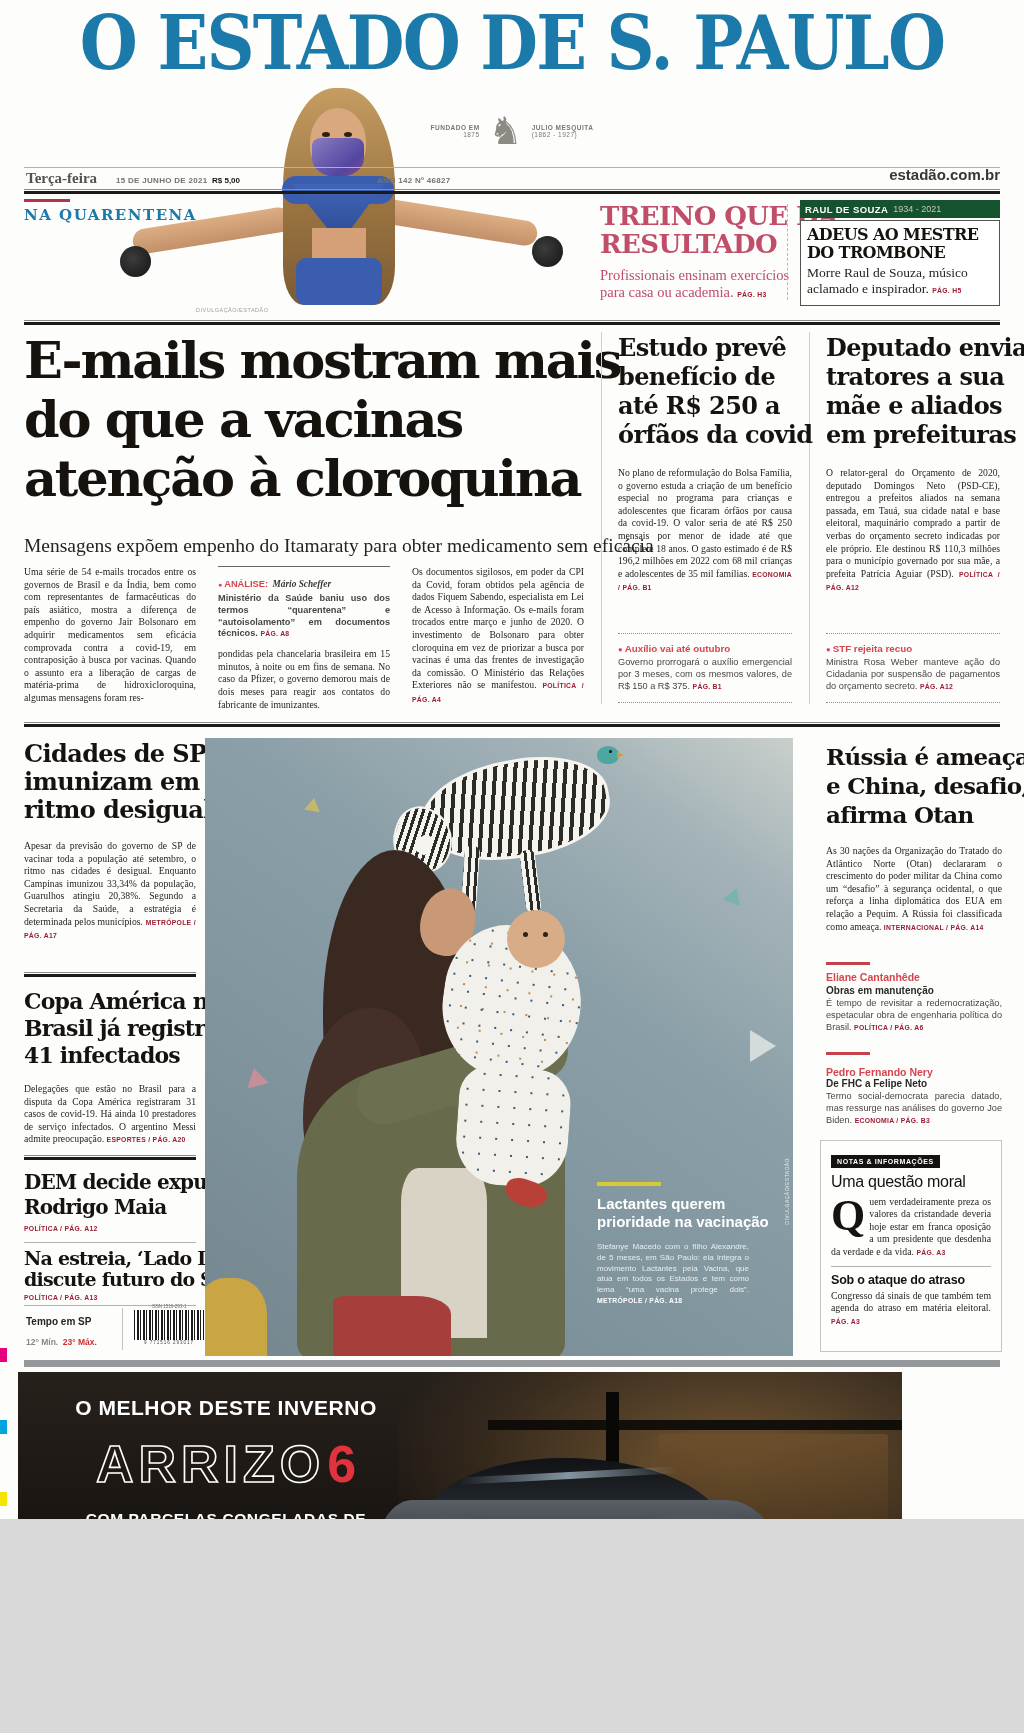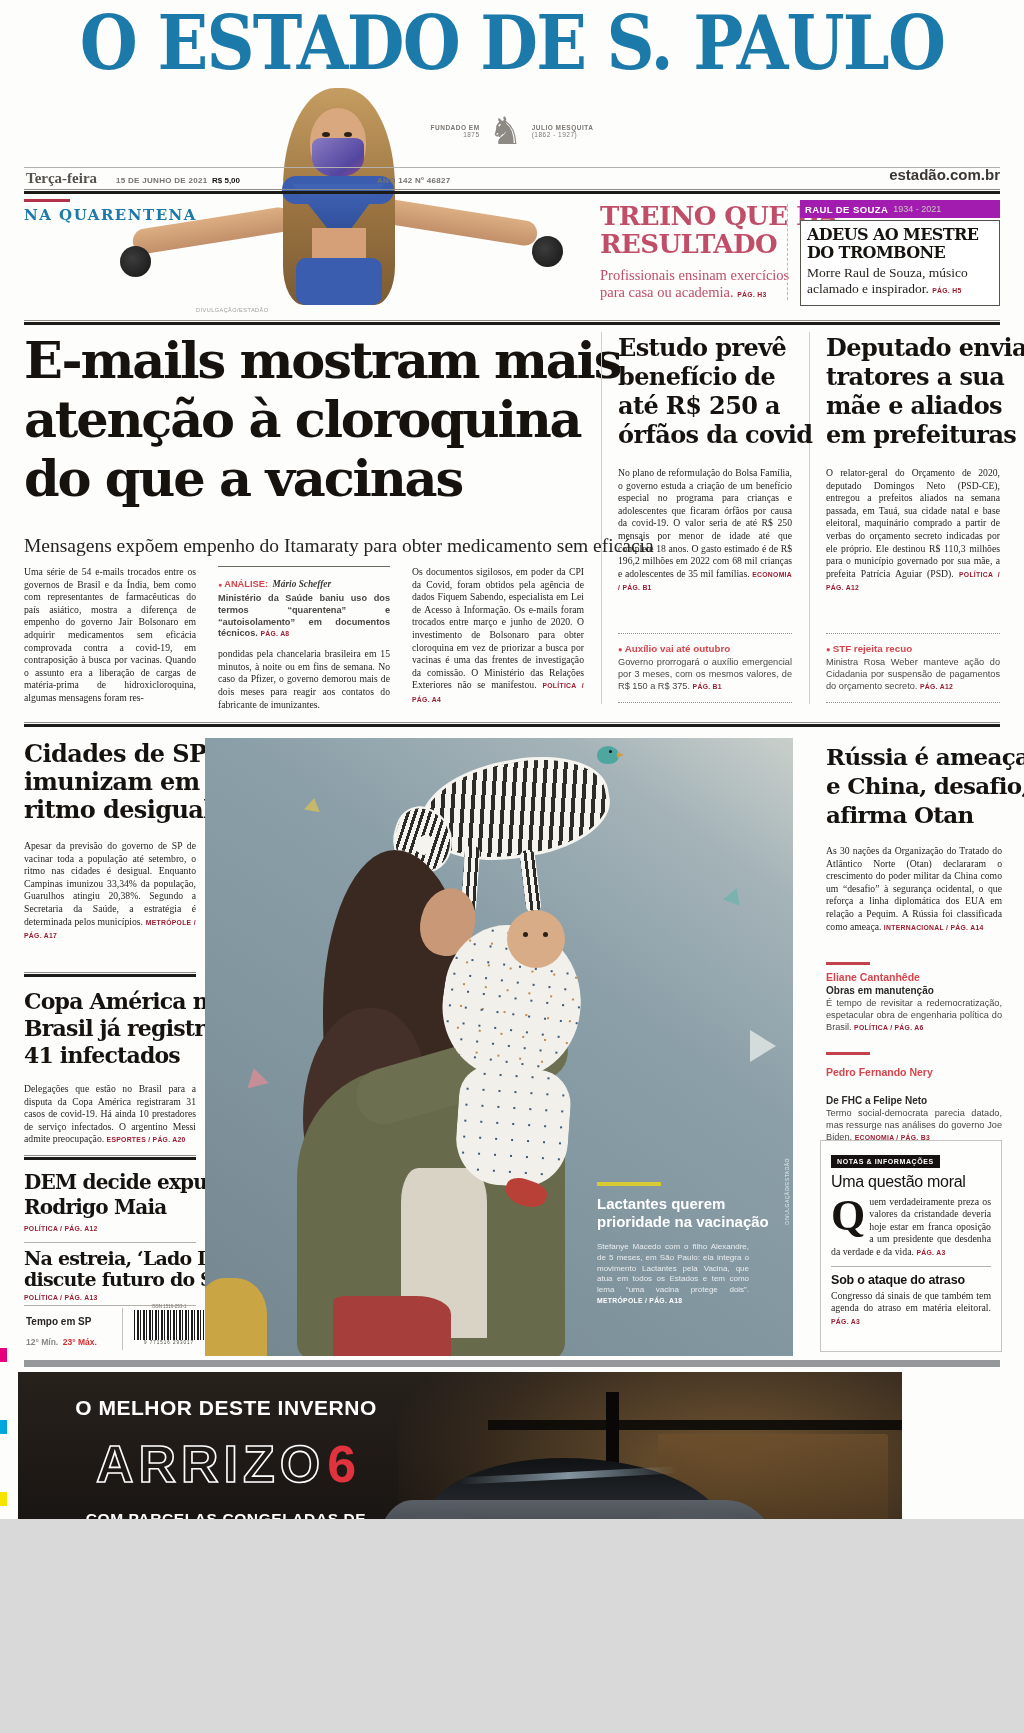--- a/index.html
+++ b/index.html
@@ -86,39 +86,39 @@
     <div class="hl hl-line" style="font-size:26px; line-height:28px; color:#c04e68;">TREINO QUE DÁ</div>
     <div class="hl hl-line" style="font-size:26px; line-height:28px; color:#c04e68;">RESULTADO</div>
     <div class="serif" style="margin-top:9px; font-size:14.5px; line-height:17px; color:#c04e68;">
       <span>Profissionais ensinam exercícios para casa ou academia.</span>
       <span class="kick">PÁG. H3</span>
     </div>
   </div>
 
   <div class="abs" style="left:787px; top:204px; height:96px; border-left:1px dashed #bbb8b2;"></div>
 
-  <div class="abs" style="left:800px; top:200px; width:200px; height:18px; background:#a21caf; color:#fff; display:flex; align-items:center; padding:0 5px; gap:5px;">
+  <div class="abs" style="left:800px; top:200px; width:200px; height:18px; background:#14532d; color:#fff; display:flex; align-items:center; padding:0 5px; gap:5px;">
     <span style="font-weight:700; font-size:9.5px; letter-spacing:.4px;">RAUL DE SOUZA</span>
     <span style="font-size:9px; color:#c9c5bf;">1934 - 2021</span>
   </div>
   <div class="abs" style="left:800px; top:220px; width:200px; height:86px; border:1px solid #56524c; background:#fff; padding:5px 6px;">
     <div class="hl hl-line" style="font-size:16px; line-height:18px;">ADEUS AO MESTRE</div>
     <div class="hl hl-line" style="font-size:16px; line-height:18px;">DO TROMBONE</div>
     <div class="serif" style="margin-top:3px; font-size:13.5px; line-height:15.5px; color:#27241f;">
       <span>Morre Raul de Souza, músico aclamado e inspirador.</span>
       <span class="kick">PÁG. H5</span>
     </div>
   </div>
 
   <div class="abs rule-double" style="left:24px; top:320px; width:976px;"></div>
 
   <div class="abs" style="left:24px; top:331px; width:580px;">
     <div class="hl hl-line" style="font-size:51px; line-height:59px; letter-spacing:-2.2px;">E-mails mostram mais</div>
+    <div class="hl hl-line" style="font-size:51px; line-height:59px; letter-spacing:-2.2px;">do que a vacinas</div>
     <div class="hl hl-line" style="font-size:51px; line-height:59px; letter-spacing:-2.2px;">atenção à cloroquina</div>
-    <div class="hl hl-line" style="font-size:51px; line-height:59px; letter-spacing:-2.2px;">do que a vacinas</div>
   </div>
 
   <div class="abs serif nowrap" style="left:24px; top:535px; font-size:19.5px; color:#27241f;">Mensagens expõem empenho do Itamaraty para obter medicamento sem eficácia</div>
 
   <div class="abs bt" style="left:24px; top:566px; width:172px; height:142px; overflow:hidden;">Uma série de 54 e-mails trocados entre os governos de Brasil e da Índia, bem como com representantes de farmacêuticas do país asiático, mostra a diferença de empenho do governo Jair Bolsonaro em adquirir medicamentos sem eficácia comprovada contra a covid-19, em contraposição à busca por vacinas. Quando o assunto era a liberação de cargas de matéria-prima de hidroxicloroquina, algumas mensagens foram res-</div>
 
   <div class="abs" style="left:218px; top:566px; width:172px; height:142px; overflow:hidden;">
     <div style="border-top:1px solid #6b6862; padding-top:6px;">
       <span class="an-label">ANÁLISE:</span>
       <span class="an-author">Mário Scheffer</span>
@@ -297,21 +297,21 @@
     <div class="col-title" style="margin-top:2px;">Obras em manutenção</div>
     <div class="sum" style="margin-top:2px;">
       <span>É tempo de revisitar a redemocratização, espetacular obra de engenharia política do Brasil.</span>
       <span class="kick">POLÍTICA / PÁG. A6</span>
     </div>
   </div>
 
   <div class="abs" style="left:826px; top:1052px; width:176px;">
     <div style="width:44px; height:3px; background:#c2414b;"></div>
     <div class="col-name" style="margin-top:11px;">Pedro Fernando Nery</div>
-    <div class="col-title" style="margin-top:17px;">De FHC a Felipe Neto</div>
+    <div class="col-title" style="margin-top:0;">De FHC a Felipe Neto</div>
     <div class="sum" style="margin-top:2px;">
       <span>Termo social-democrata parecia datado, mas ressurge nas análises do governo Joe Biden.</span>
       <span class="kick">ECONOMIA / PÁG. B3</span>
     </div>
   </div>
 
   <div class="abs" style="left:820px; top:1140px; width:182px; height:212px; border:1px solid #c7c4bf; background:#fefefd; padding:9px 10px;">
     <div style="display:inline-block; background:#14110e; color:#fff; font-weight:700; font-size:7px; letter-spacing:.6px; padding:3px 6px;">NOTAS &amp; INFORMAÇÕES</div>
     <div style="font-weight:400; font-size:16px; color:#16130f; margin-top:5px; letter-spacing:-.3px;">Uma questão moral</div>
     <div class="serif" style="margin-top:5px; font-size:9.8px; line-height:12.4px; text-align:justify; color:#27241f;">

